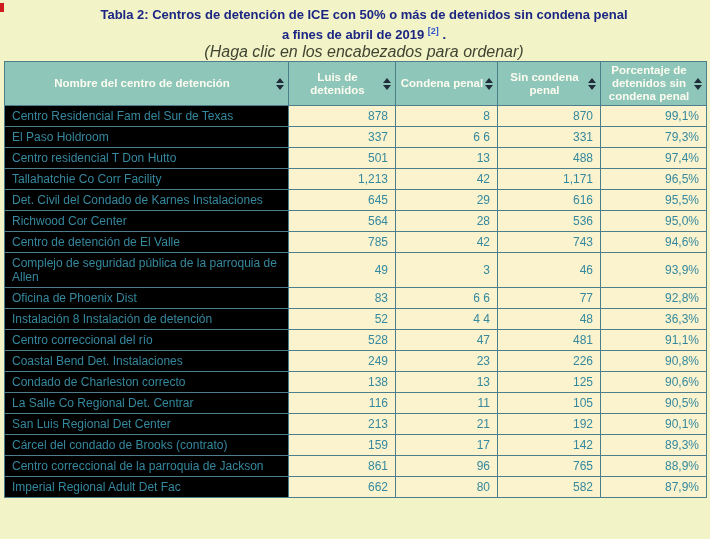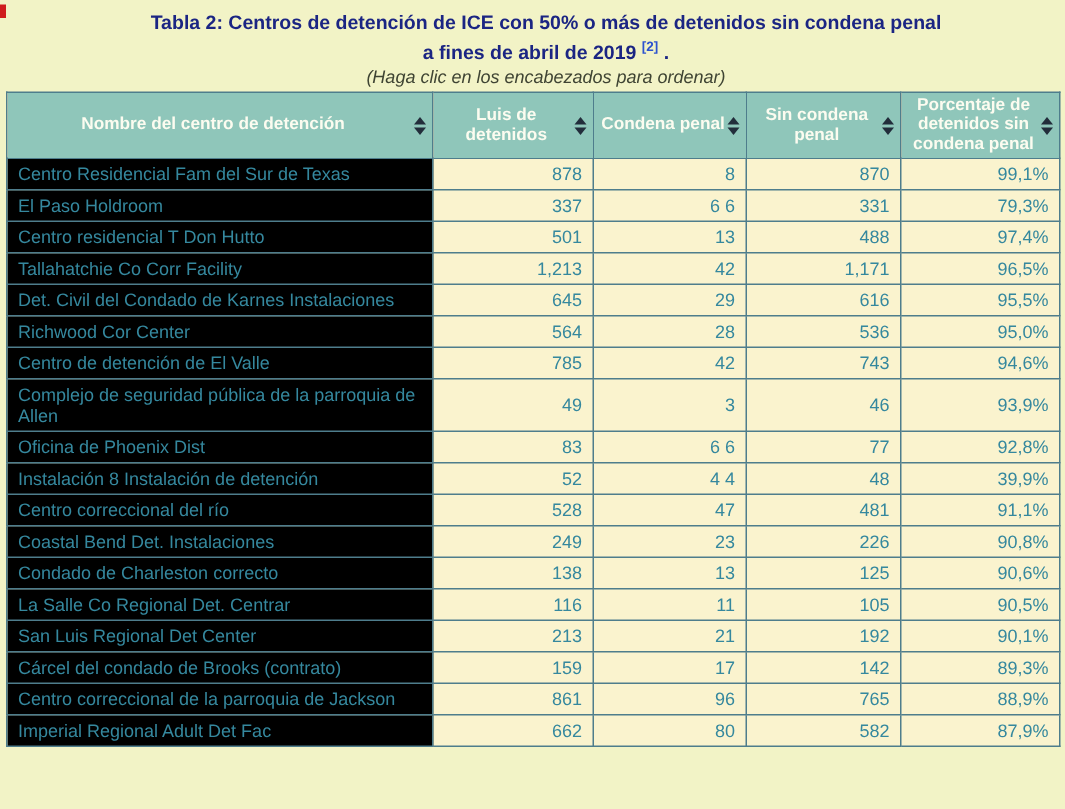--- a/index.html
+++ b/index.html
@@ -16,21 +16,21 @@
   .title-block{ text-align:center; padding-top:7px;padding-left:18px; }
   .title-line1, .title-line2{
     font-size:13px; font-weight:bold; color:#1b2583; line-height:16px;
   }
   .title-line2{ line-height:17px;text-align:center; }
   .title-line2 sup{ font-size:9px; }
   .title-line2 a{
     color:#2d53cf; text-decoration:none; cursor:pointer;
   }
   .title-line3{
-    font-style:italic; font-size:12px; color:#3f4433; line-height:15px;
+    font-style:italic; font-size:16px; color:#3f4433; line-height:15px;
     margin-top:1px;
   }
   table{
     margin-left:4px; margin-top:2px;
     width:702px;
     border-collapse:collapse;
     table-layout:fixed;
   }
   th, td{ border:1px solid #4e7d8c; }
   thead th{
@@ -186,21 +186,21 @@
         <td class="num-cell">83</td>
         <td class="num-cell">6 6</td>
         <td class="num-cell">77</td>
         <td class="num-cell">92,8%</td>
       </tr>
       <tr>
         <td class="name-cell">Instalación 8 Instalación de detención</td>
         <td class="num-cell">52</td>
         <td class="num-cell">4 4</td>
         <td class="num-cell">48</td>
-        <td class="num-cell">39,9%</td>
+        <td class="num-cell">36,3%</td>
       </tr>
       <tr>
         <td class="name-cell">Centro correccional del río</td>
         <td class="num-cell">528</td>
         <td class="num-cell">47</td>
         <td class="num-cell">481</td>
         <td class="num-cell">91,1%</td>
       </tr>
       <tr>
         <td class="name-cell">Coastal Bend Det. Instalaciones</td>

